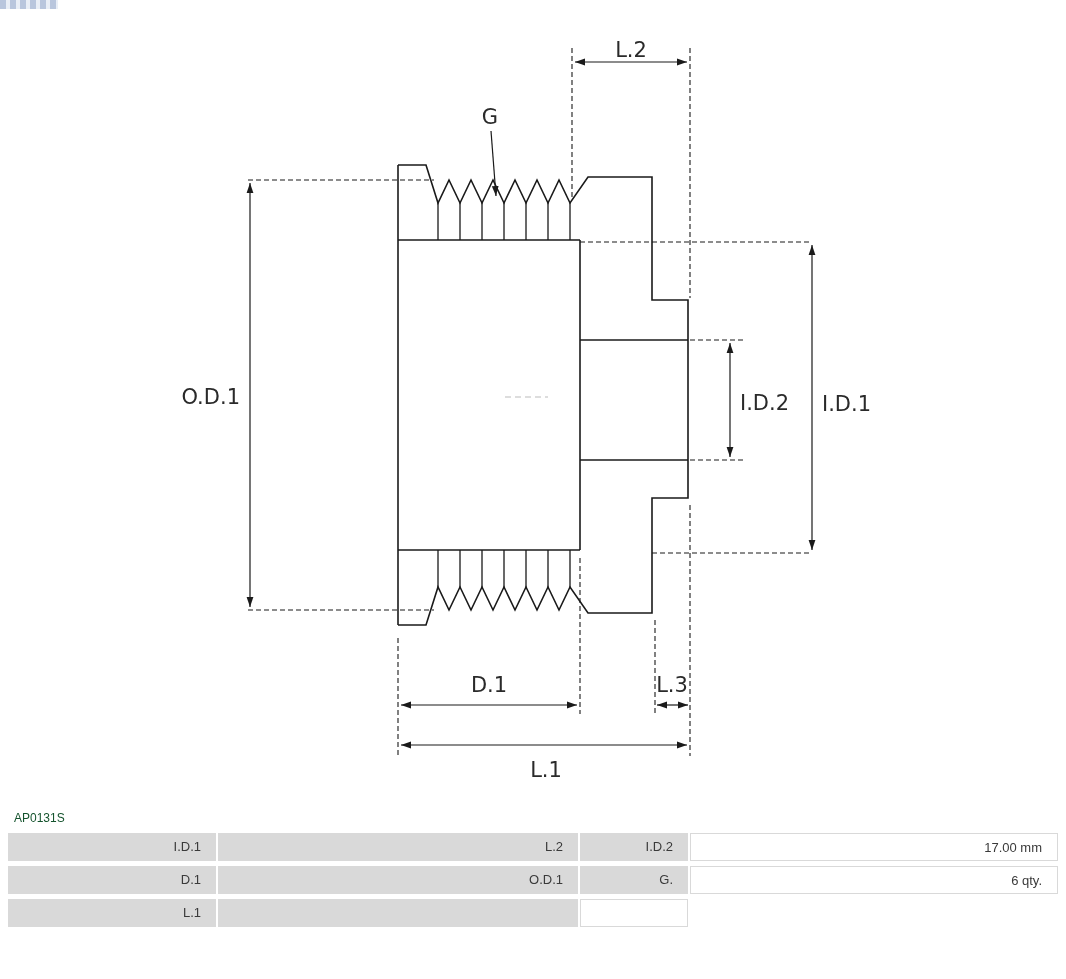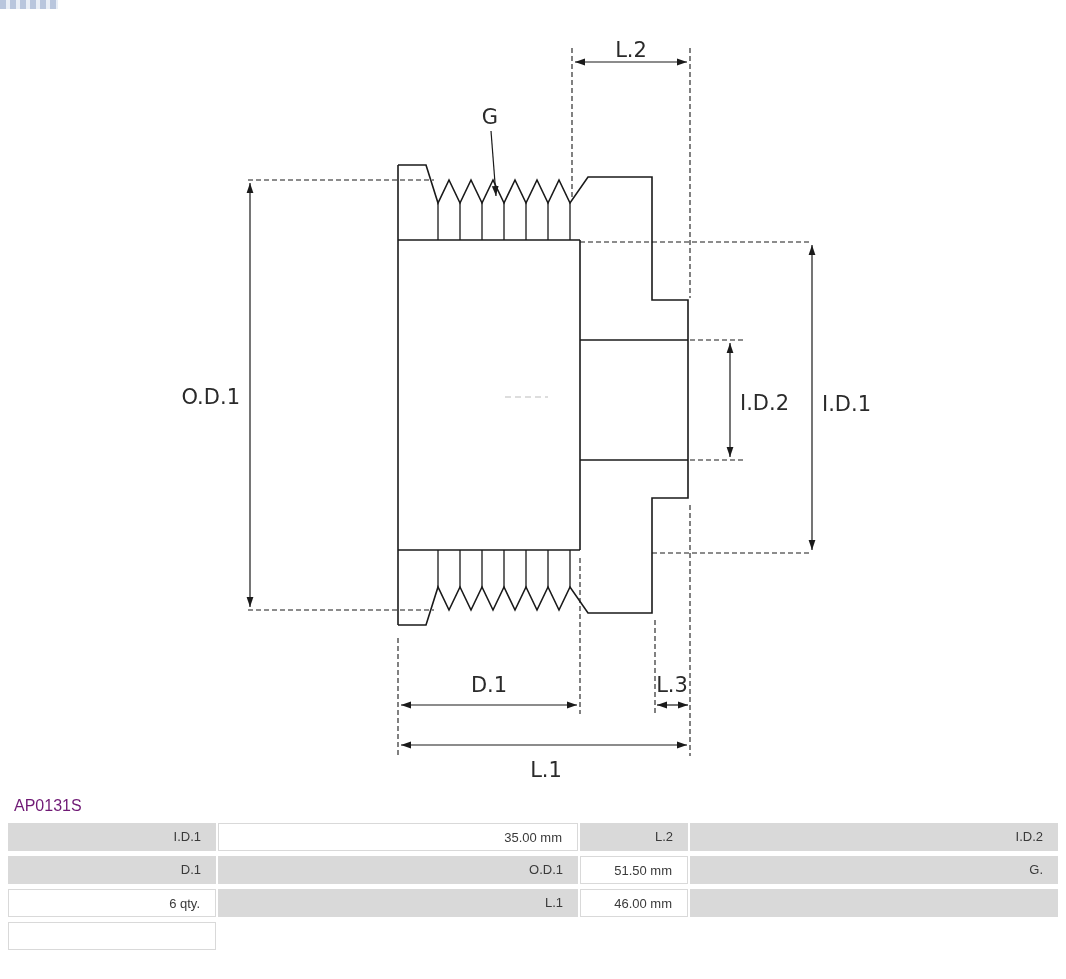--- a/index.html
+++ b/index.html
@@ -27,24 +27,24 @@
     display: block;
     width: 1066px;
     height: 795px;
   }
   svg text {
     font-family: "DejaVu Sans", sans-serif;
     font-size: 21px;
     fill: #2a2a2a;
   }
   .part-number {
-    margin: 2px 0 8px 14px;
-    font-size: 16px;
+    margin: 16px 0 8px 14px;
+    font-size: 12px;
     font-weight: 400;
-    color: #701a75;
+    color: #14532d;
     text-decoration: none;
     display: inline-block;
     cursor: pointer;
   }
   .spec-table {
     display: grid;
     grid-template-columns: 208px 360px 108px 368px;
     column-gap: 2px;
     row-gap: 5px;
     margin: 0 8px 10px 8px;
@@ -140,30 +140,28 @@
       <text x="672" y="692" text-anchor="middle">L.3</text>
       <text x="546" y="777" text-anchor="middle">L.1</text>
     </g>
   </svg>
 
   <a class="part-number">AP0131S</a>
 
   <div class="spec-table">
 
     <div class="cell label">I.D.1</div>
-    <div class="cell value">35.00 mm</div>
     <div class="cell label">L.2</div>
 
     <div class="cell label">I.D.2</div>
+    <div class="cell value">17.00 mm</div>
     <div class="cell label">D.1</div>
 
     <div class="cell label">O.D.1</div>
-    <div class="cell value">51.50 mm</div>
     <div class="cell label">G.</div>
     <div class="cell value">6 qty.</div>
 
     <div class="cell label">L.1</div>
-    <div class="cell value">46.00 mm</div>
     <div class="cell label"></div>
     <div class="cell value"></div>
   </div>
 
 </div>
 
 </body></html>

